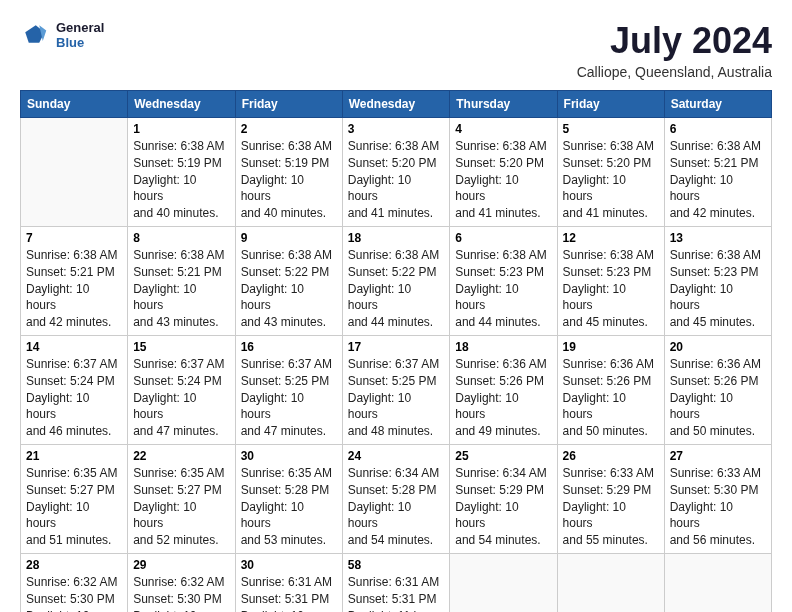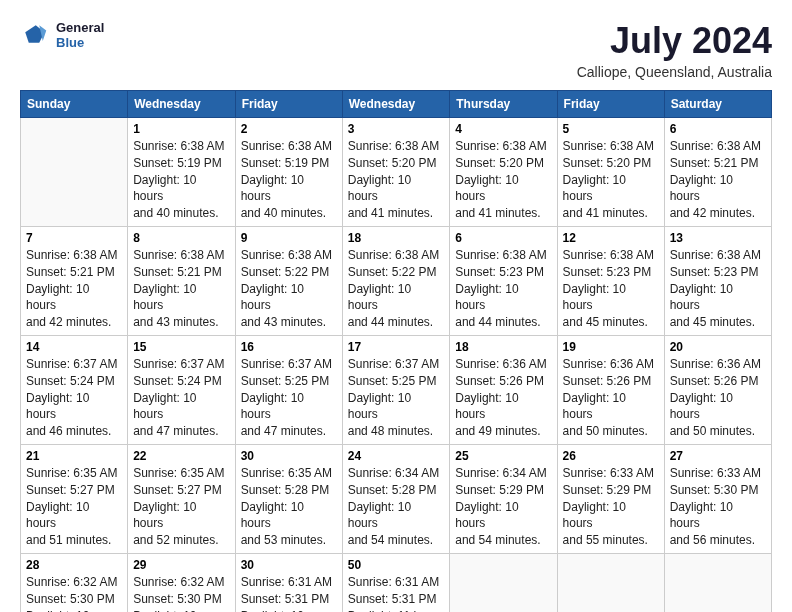--- a/index.html
+++ b/index.html
@@ -325,21 +325,21 @@
 and 58 minutes.</div>
         </td>
         <td>
           <span class="day-number">30</span>
           <div class="day-info" style="white-space: pre-line;">Sunrise: 6:31 AM
 Sunset: 5:31 PM
 Daylight: 10 hours
 and 59 minutes.</div>
         </td>
         <td>
-          <span class="day-number">50</span>
+          <span class="day-number">58</span>
           <div class="day-info" style="white-space: pre-line;">Sunrise: 6:31 AM
 Sunset: 5:31 PM
 Daylight: 11 hours
 and 0 minutes.</div>
         </td>
         <td class="empty-cell"></td>
         <td class="empty-cell"></td>
         <td class="empty-cell"></td>
       </tr>
     </tbody>

